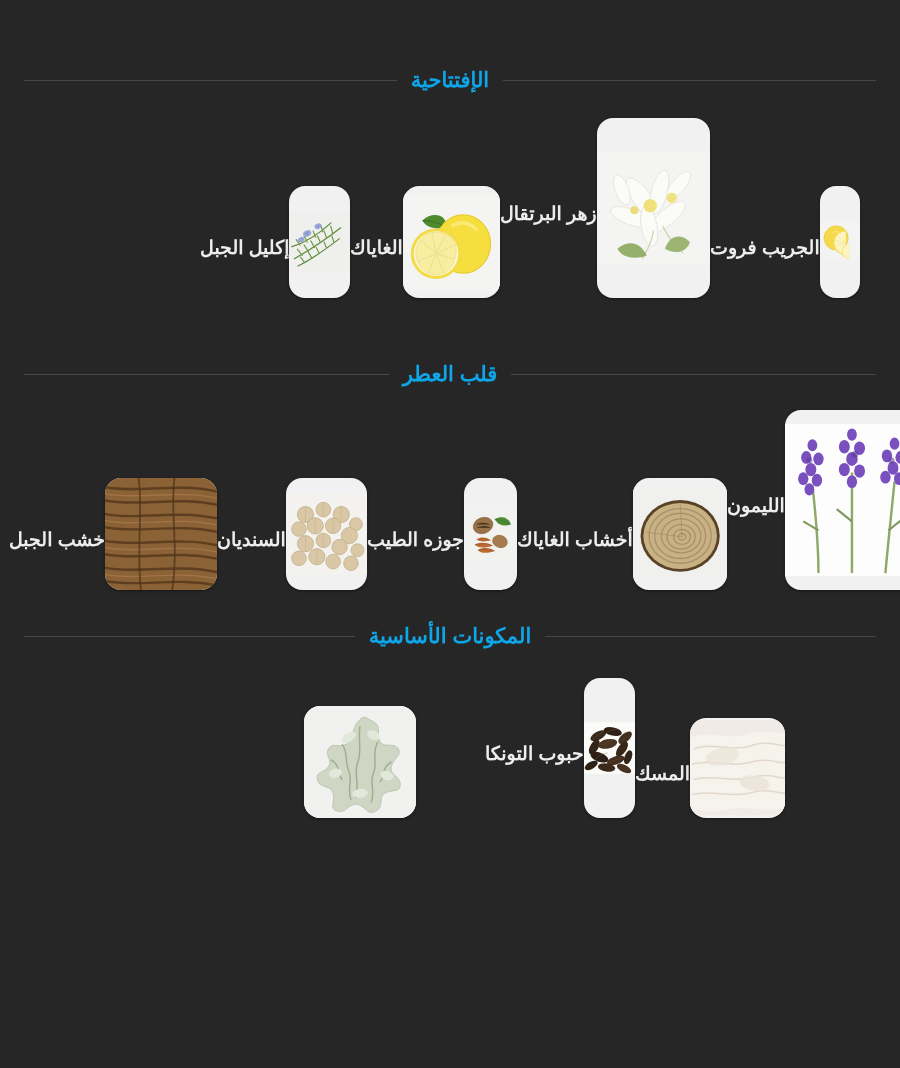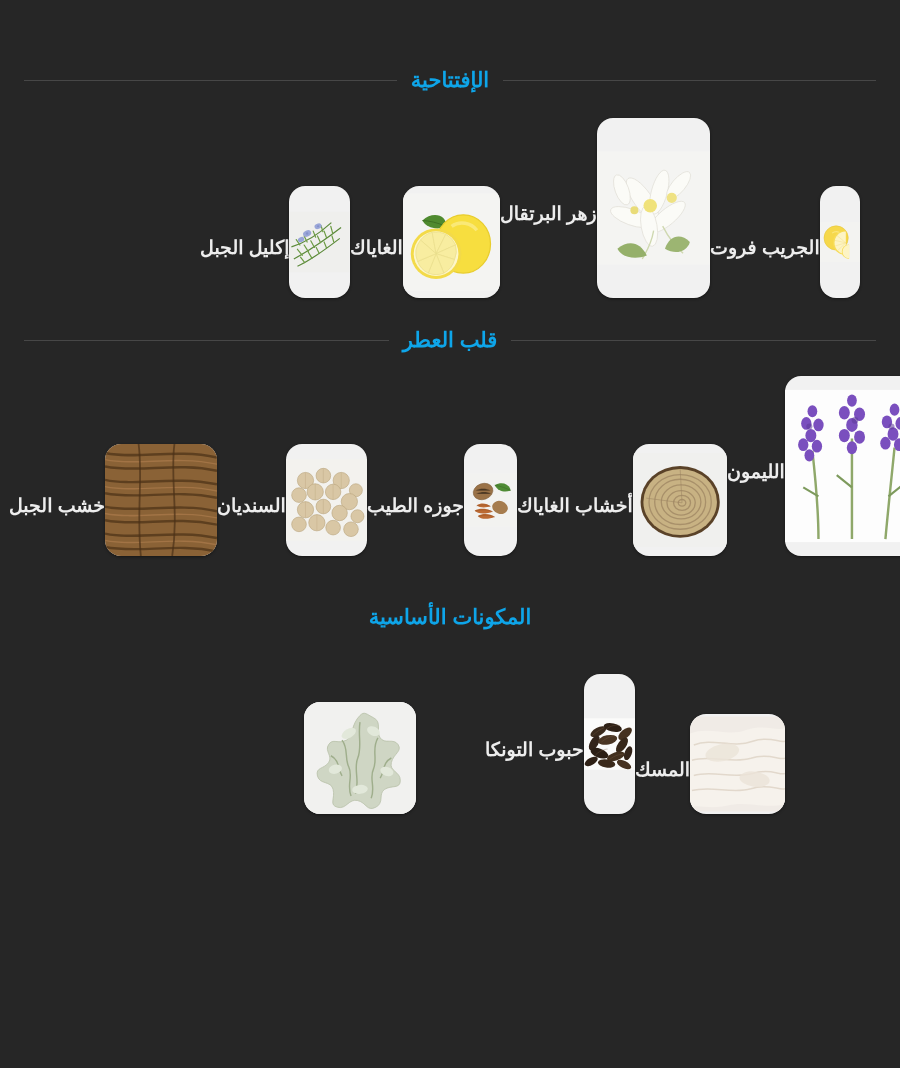--- a/index.html
+++ b/index.html
@@ -86,22 +86,22 @@
     white-space: nowrap;
   }
   .s-md  .thumb { width: 100px; height: 100px; }
   .s-lg  .thumb { width: 112px; height: 112px; }
   .s-xl  .thumb { width: 140px; height: 140px; }
   .s-xxl .thumb { width: 180px; height: 180px; }
 
   .chip.w-wide { width: 210px; }
   .chip.w-xwide { width: 250px; }
 
-  .spacer-lg { margin-top: 30px; }
-  .spacer-md { margin-top: 34px; flex-direction: column; }
+  .spacer-lg { margin-top: 64px; }
+  .spacer-md { margin-top: 34px; }
 </style>
 </head>
 <body>
 
 <div class="page">
 
   <div class="section-head" style="margin-top:68px;">
     <span class="rule"></span>
     <span class="section-title">الإفتتاحية</span>
     <span class="rule"></span>

